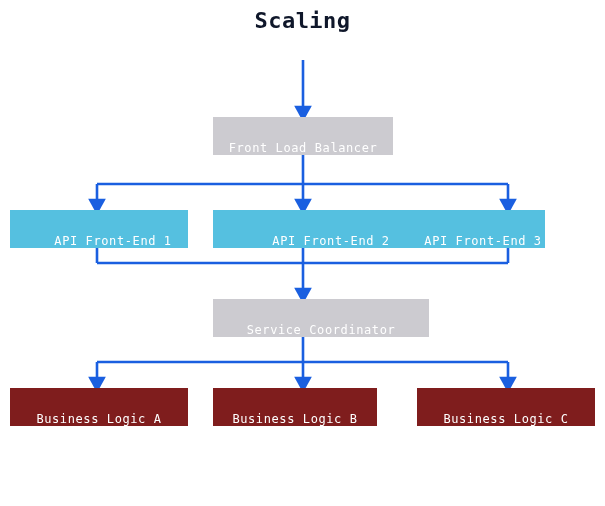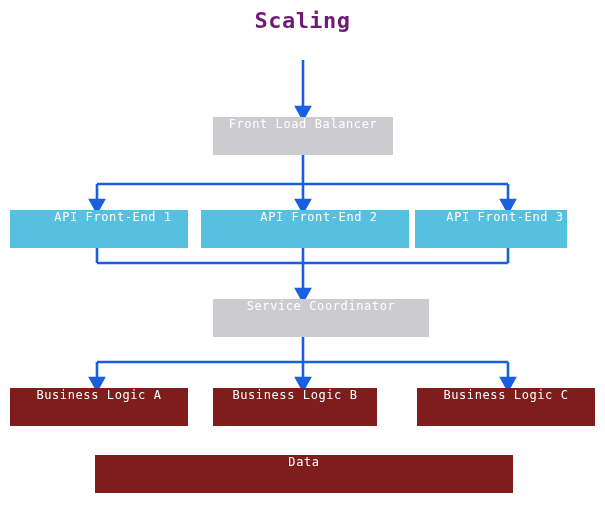--- a/index.html
+++ b/index.html
@@ -20,28 +20,28 @@
   }
   #title {
     position: absolute;
     left: 0;
     top: 8px;
     width: 605px;
     text-align: center;
     font-family: "DejaVu Sans Mono", "Liberation Mono", monospace;
     font-size: 22px;
     font-weight: bold;
-    color: #701a75;
+    color: #0f172a;
     letter-spacing: 0.5px;
   }
   .node {
     position: absolute;
     box-sizing: border-box;
     display: flex;
-    align-items: flex-start;
+    align-items: flex-end;
     justify-content: center;
     font-family: "DejaVu Sans Mono", "Liberation Mono", monospace;
     font-size: 12px;
     color: #ffffff;
     letter-spacing: 0.6px;
     white-space: nowrap;
     user-select: none;
   }
   .node.gray   { background: #cccbd0; }
   .node.cyan   { background: #55c0e0; padding-left: 28px; }
@@ -90,35 +90,32 @@
       <path d="M508,362 L508,384" marker-end="url(#arrow)"></path>
     </g>
   </svg>
 
   <div class="node gray" style="left:213px; top:117px; width:180px; height:38px;">
       <span>Front Load Balancer</span>
     </div>
   <div class="node cyan" style="left:10px;  top:210px; width:178px; height:38px;">
       <span>API Front-End 1</span>
     </div>
-  <div class="node cyan" style="left:201px; top:210px; width:208px; height:38px;">
+  <div class="node cyan" style="left:213px; top:210px; width:208px; height:38px;">
       <span>API Front-End 2</span>
     </div>
-  <div class="node cyan" style="left:415px; top:210px; width:152px; height:38px;">
+  <div class="node cyan" style="left:393px; top:210px; width:152px; height:38px;">
       <span>API Front-End 3</span>
     </div>
   <div class="node gray" style="left:213px; top:299px; width:216px; height:38px;">
       <span>Service Coordinator</span>
     </div>
   <div class="node orange" style="left:10px;  top:388px; width:178px; height:38px;">
       <span>Business Logic A</span>
     </div>
   <div class="node orange" style="left:213px; top:388px; width:164px; height:38px;">
       <span>Business Logic B</span>
     </div>
   <div class="node orange" style="left:417px; top:388px; width:178px; height:38px;">
       <span>Business Logic C</span>
     </div>
-  <div class="node orange" style="left:95px;  top:455px; width:418px; height:38px;">
-      <span>Data</span>
-    </div>
 
 </div>
 
 </body></html>

